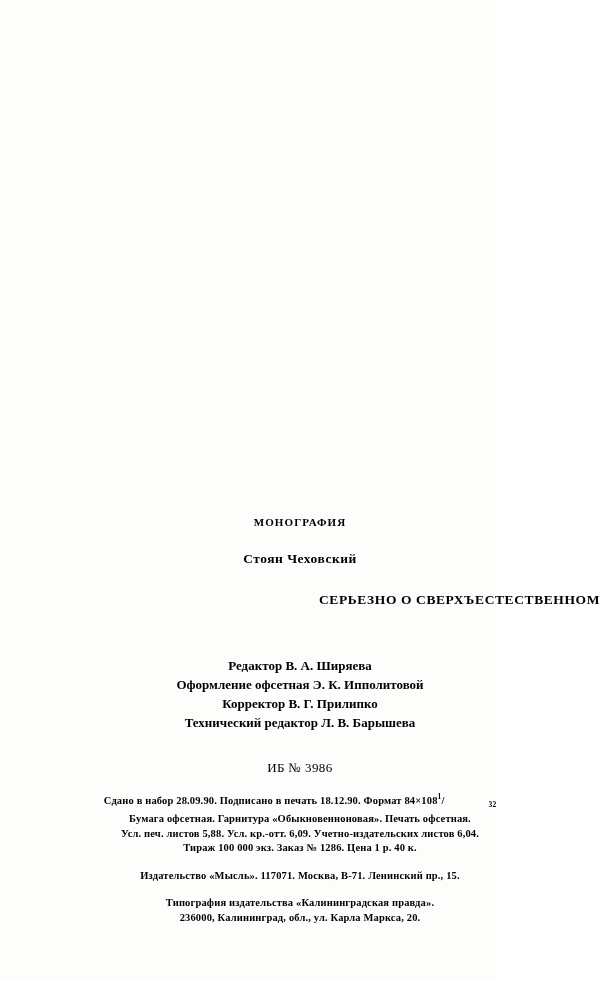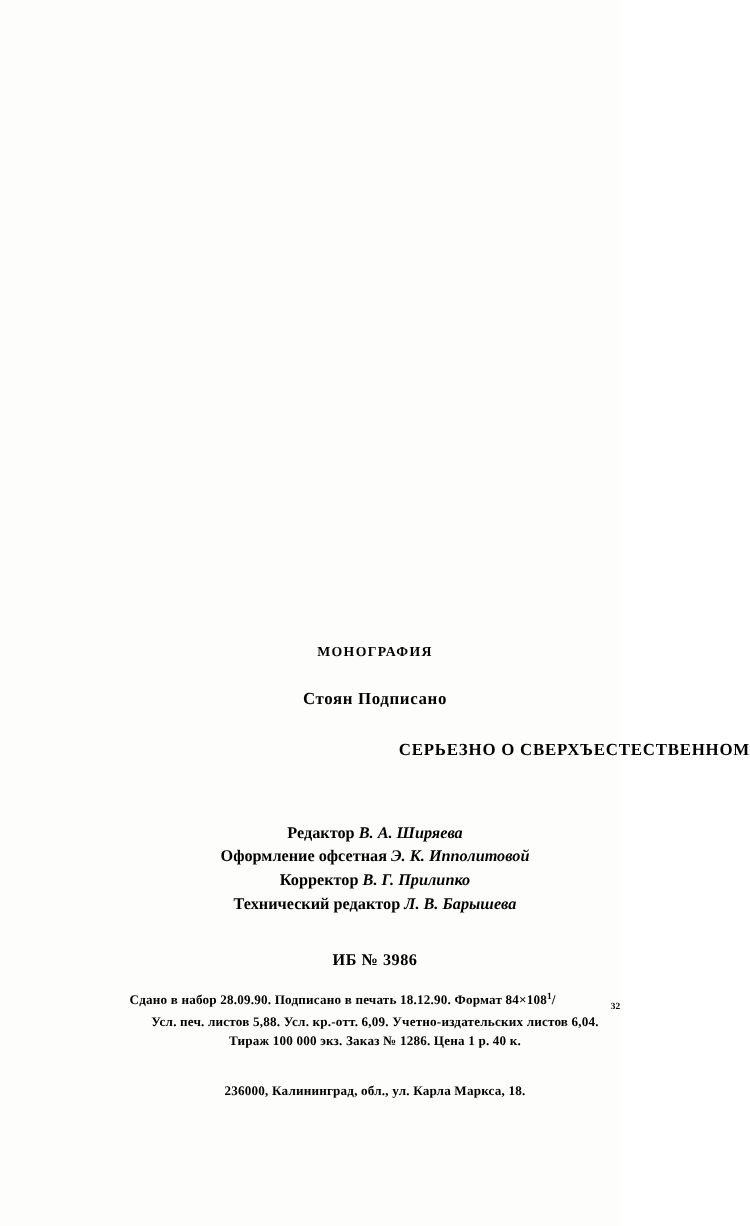--- a/index.html
+++ b/index.html
@@ -55,26 +55,25 @@
     line-height: 19px;
   }
   .credits .line {
     white-space: nowrap;
   }
   .credits .role {
     font-weight: bold;
   }
   .credits .person {
     font-weight: bold;
-    font-style: italic;
   }
   .ib {
     margin-top: 28px;
     font-size: 13px;
-    font-weight: bold;
+    font-weight: normal;
     letter-spacing: 0.4px;
     margin-bottom: 14px;
   }
   .imprint-block {
     font-size: 10.5px;
     font-weight: bold;
     line-height: 14.5px;
     letter-spacing: 0.15px;
   }
   .imprint-block .line {
@@ -94,21 +93,21 @@
   }
 </style>
 </head>
 <body>
 
 <div class="page">
   <div class="colophon">
 
     <div class="kind">МОНОГРАФИЯ</div>
 
-    <div class="author">Стоян Подписано</div>
+    <div class="author">Стоян Чеховский</div>
 
     <div class="title">СЕРЬЕЗНО О СВЕРХЪЕСТЕСТВЕННОМ</div>
 
     <div class="credits">
       <div class="line">
         <span class="role">Редактор</span>
         <span class="person">В. А. Ширяева</span>
       </div>
       <div class="line">
         <span class="role">Оформление офсетная</span>
@@ -121,27 +120,32 @@
       <div class="line">
         <span class="role">Технический редактор</span>
         <span class="person">Л. В. Барышева</span>
       </div>
     </div>
 
     <div class="ib">ИБ № 3986</div>
 
     <div class="imprint-block">
       <div class="line"><span>Сдано в набор 28.09.90. Подписано в печать 18.12.90.  Формат 84×108</span><span class="sup">1</span>/<span class="sub">32</span></div>
+      <div class="line">Бумага офсетная. Гарнитура  «Обыкновенноновая».   Печать офсетная.</div>
       <div class="line">Усл. печ. листов 5,88.  Усл. кр.-отт.  6,09.  Учетно-издательских листов 6,04.</div>
       <div class="line">Тираж 100 000 экз. Заказ № 1286. Цена 1 р. 40 к.</div>
     </div>
 
     <div class="gap"></div>
 
+    <div class="imprint-block">
+      <div class="line">Издательство «Мысль». 117071. Москва, В-71. Ленинский пр., 15.</div>
+    </div>
 
     <div class="gap"></div>
 
     <div class="imprint-block">
-      <div class="line">236000, Калининград, обл., ул. Карла Маркса, 18.</div>
+      <div class="line">Типография издательства «Калининградская правда».</div>
+      <div class="line">236000, Калининград, обл., ул. Карла Маркса, 20.</div>
     </div>
 
   </div>
 </div>
 
 </body></html>

